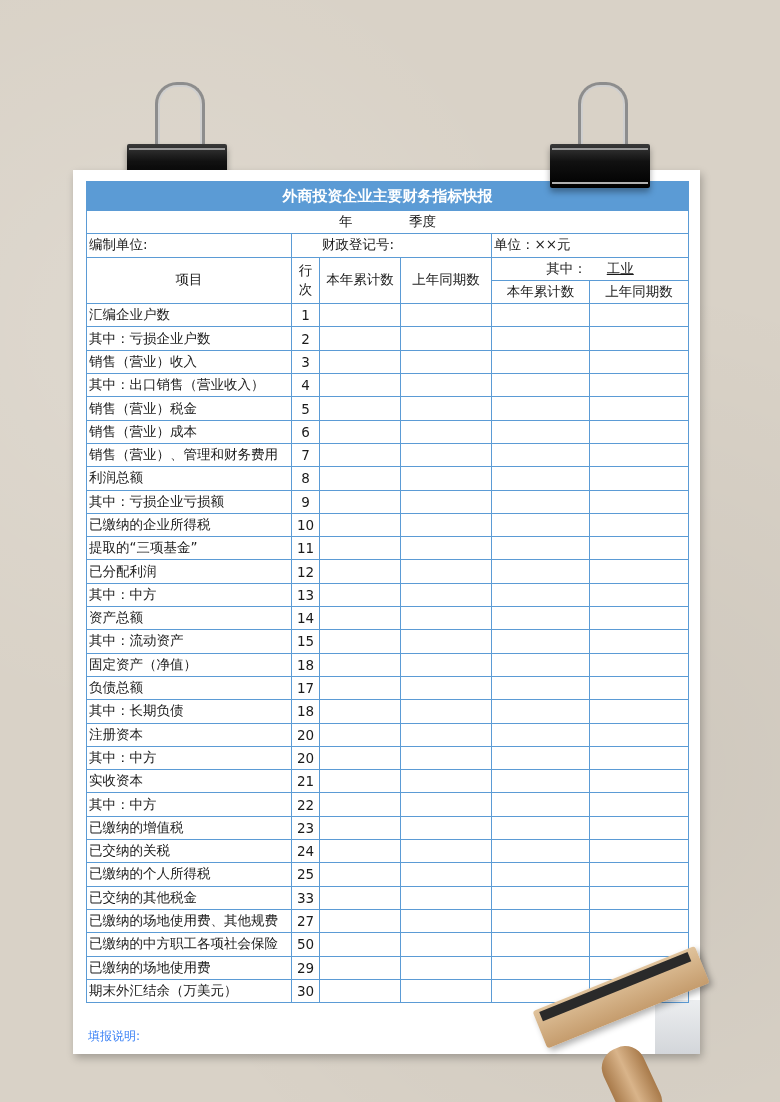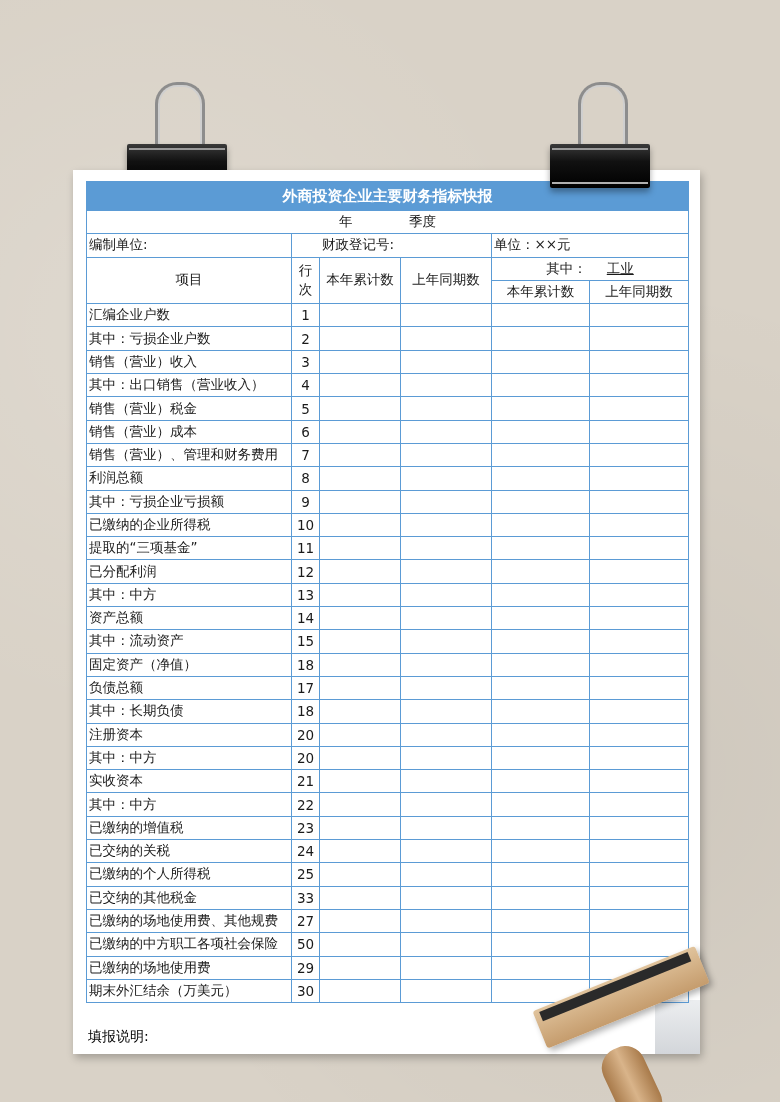--- a/index.html
+++ b/index.html
@@ -33,21 +33,21 @@
   .title-cell {
     background:#5b9bd5; color:#ffffff; font-weight:bold; text-align:center;
     font-size:15px; height:28px !important;
   }
   .period-cell { text-align:center; border-left:none; border-right:none; }
   .period-cell span { display:inline-block; margin:0 26px; }
   .c { text-align:center; }
   .r { text-align:left; }
   .hdr-tall { height:44px !important; }
   .note {
-    position:absolute; left:15px; top:858px; font-size:14px; color:#000000;
+    position:absolute; left:15px; top:858px; font-size:12px; color:#3b82f6;
   }
   .underline { text-decoration:underline;margin-left:20px; }
   
   .clip { position:absolute; }
   .clip .loop {
     position:absolute; left:28px; top:0; width:44px; height:68px;
     border:3px solid #8d8d8d; border-bottom:none; border-radius:22px 22px 0 0;
     box-shadow:inset 0 0 0 2px #cfcfcf;
   }
   .clip .body {

